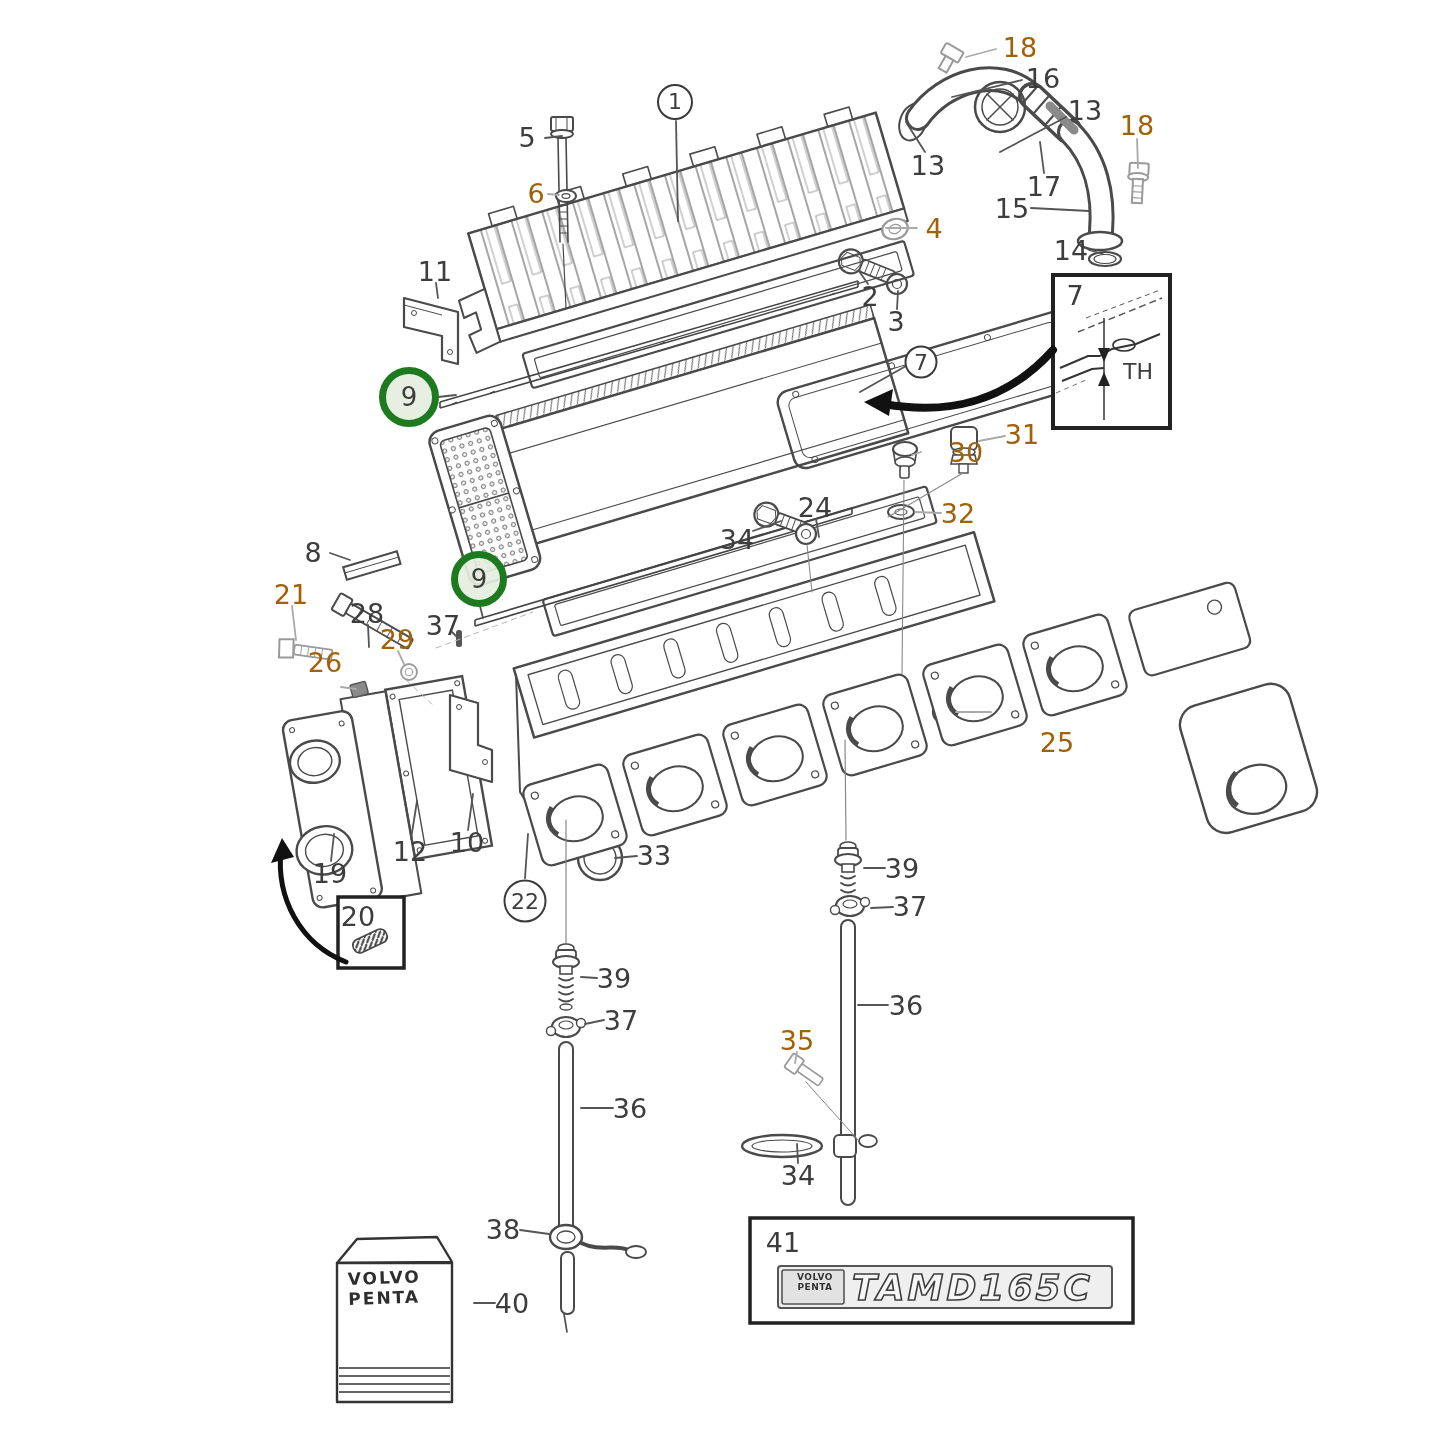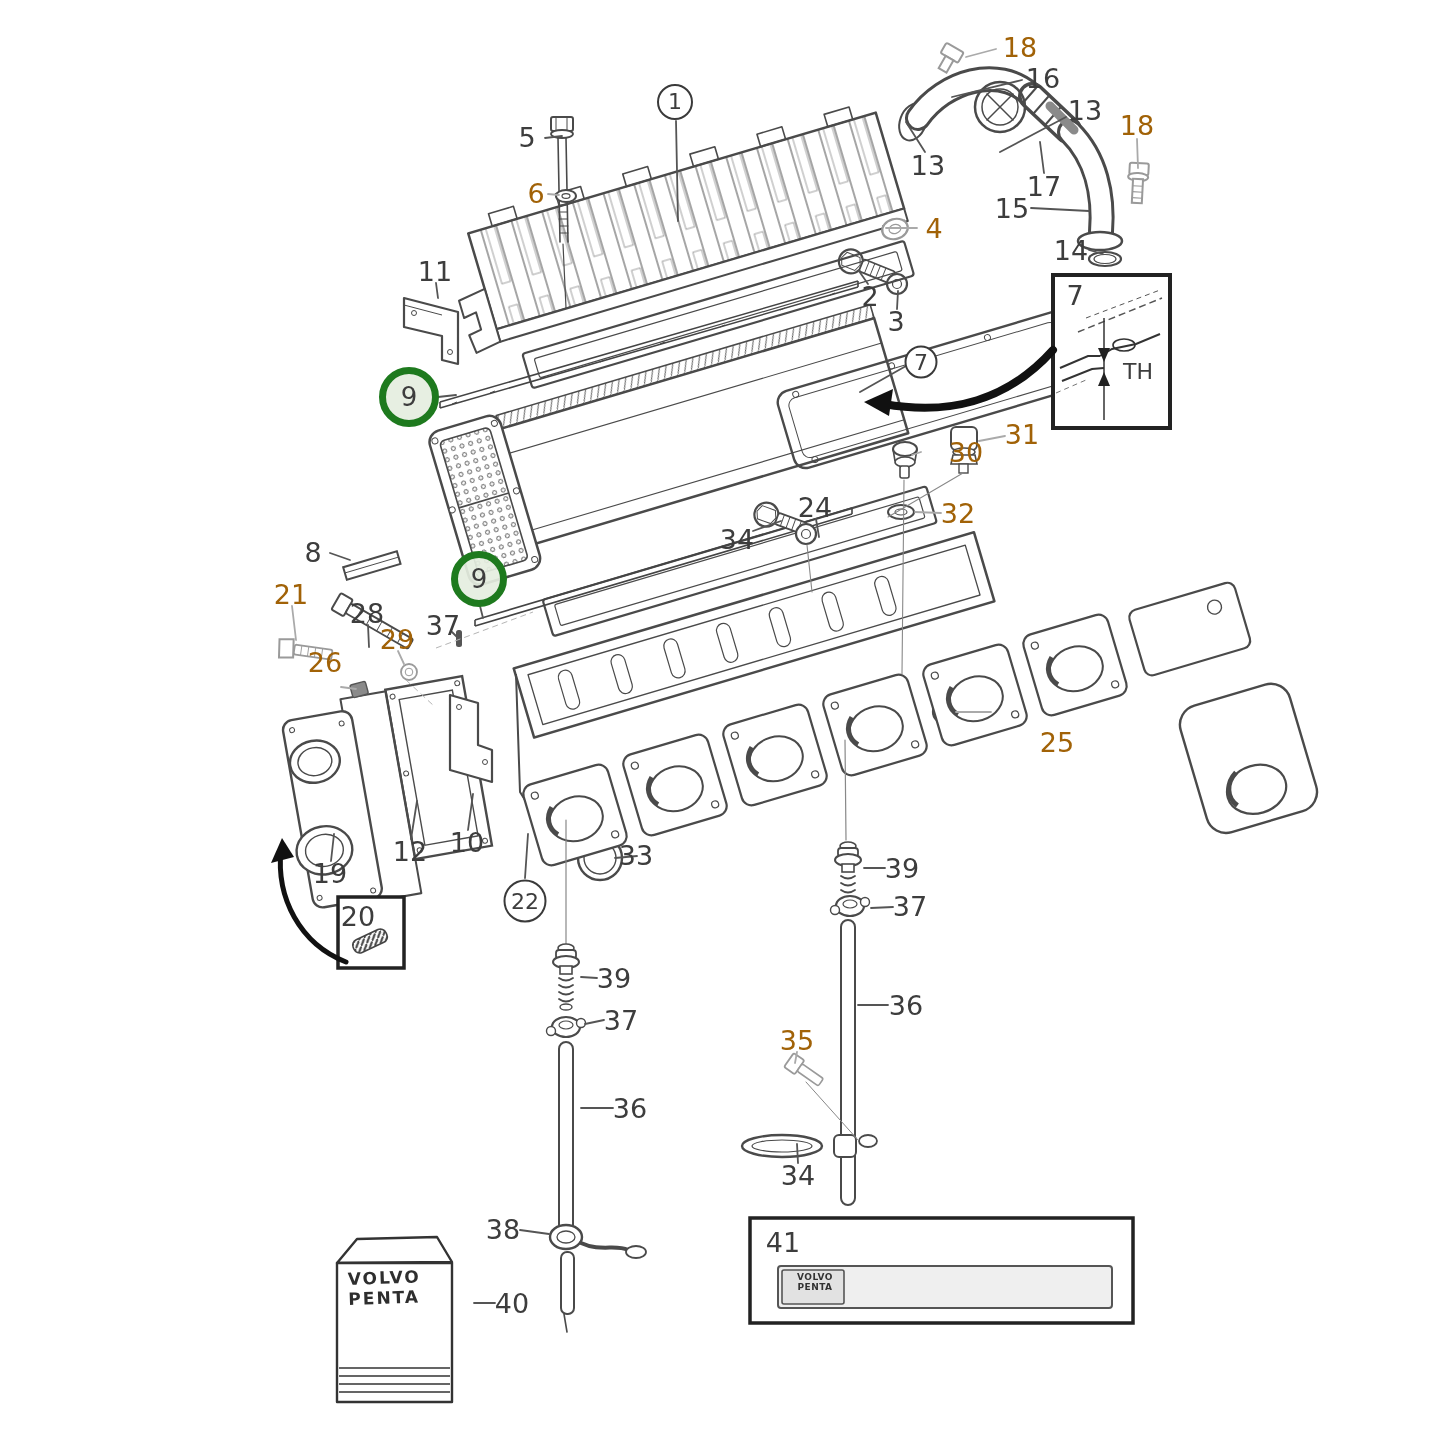--- a/index.html
+++ b/index.html
@@ -488,32 +488,33 @@
       <div class="callout plain" style="left: 815px; top: 507px;">24</div>
       <div class="callout plain grey" style="left: 938px; top: 452px; margin-left: 28px;">30</div>
       <div class="callout plain grey" style="left: 1022px; top: 434px;">31</div>
       <div class="callout plain grey" style="left: 958px; top: 513px;">32</div>
       <div class="callout plain grey" style="left: 1057px; top: 712px; margin-top: 30px;">25</div>
       <div class="callout plain" style="left: 410px; top: 851px;">12</div>
       <div class="callout plain" style="left: 467px; top: 842px;">10</div>
       <div class="callout plain" style="left: 330px; top: 873px;">19</div>
       <div class="callout plain" style="left: 358px; top: 916px;">20</div>
       <div class="callout circled" style="left: 525px; top: 901px; width: 43px; height: 43px;">22</div>
-      <div class="callout plain" style="left: 636px; top: 855px;">33</div>
+      <div class="callout plain" style="left: 654px; top: 855px;">33</div>
       <div class="callout plain" style="left: 614px; top: 978px;">39</div>
       <div class="callout plain" style="left: 621px; top: 1020px;">37</div>
       <div class="callout plain" style="left: 630px; top: 1108px;">36</div>
       <div class="callout plain" style="left: 503px; top: 1229px;">38</div>
       <div class="callout plain" style="left: 512px; top: 1303px;">40</div>
       <div class="callout plain" style="left: 902px; top: 868px;">39</div>
       <div class="callout plain" style="left: 910px; top: 906px;">37</div>
       <div class="callout plain" style="left: 906px; top: 1005px;">36</div>
       <div class="callout plain grey" style="left: 797px; top: 1040px;">35</div>
       <div class="callout plain" style="left: 798px; top: 1175px;">34</div>
       <div class="callout plain" style="left: 783px; top: 1242px;">41</div>
     </div>
 
 <div class="overlay-text carton-brand">VOLVO
 PENTA</div>
 <div class="overlay-text decal-badge">VOLVO
 PENTA</div>
+<div class="overlay-text decal-model">TAMD165C</div>
 
 </div>
 
 </body></html>

